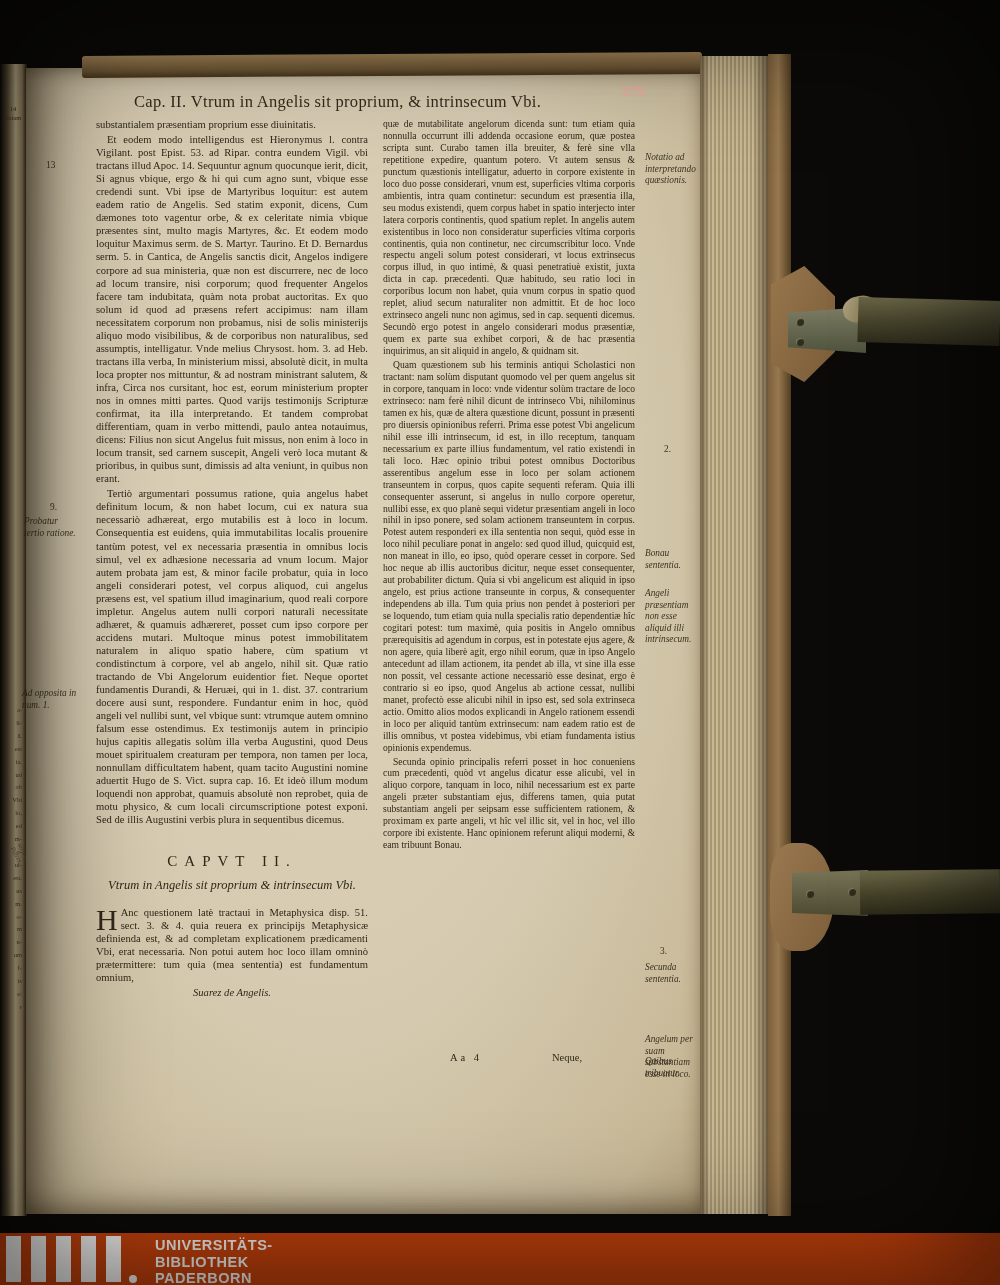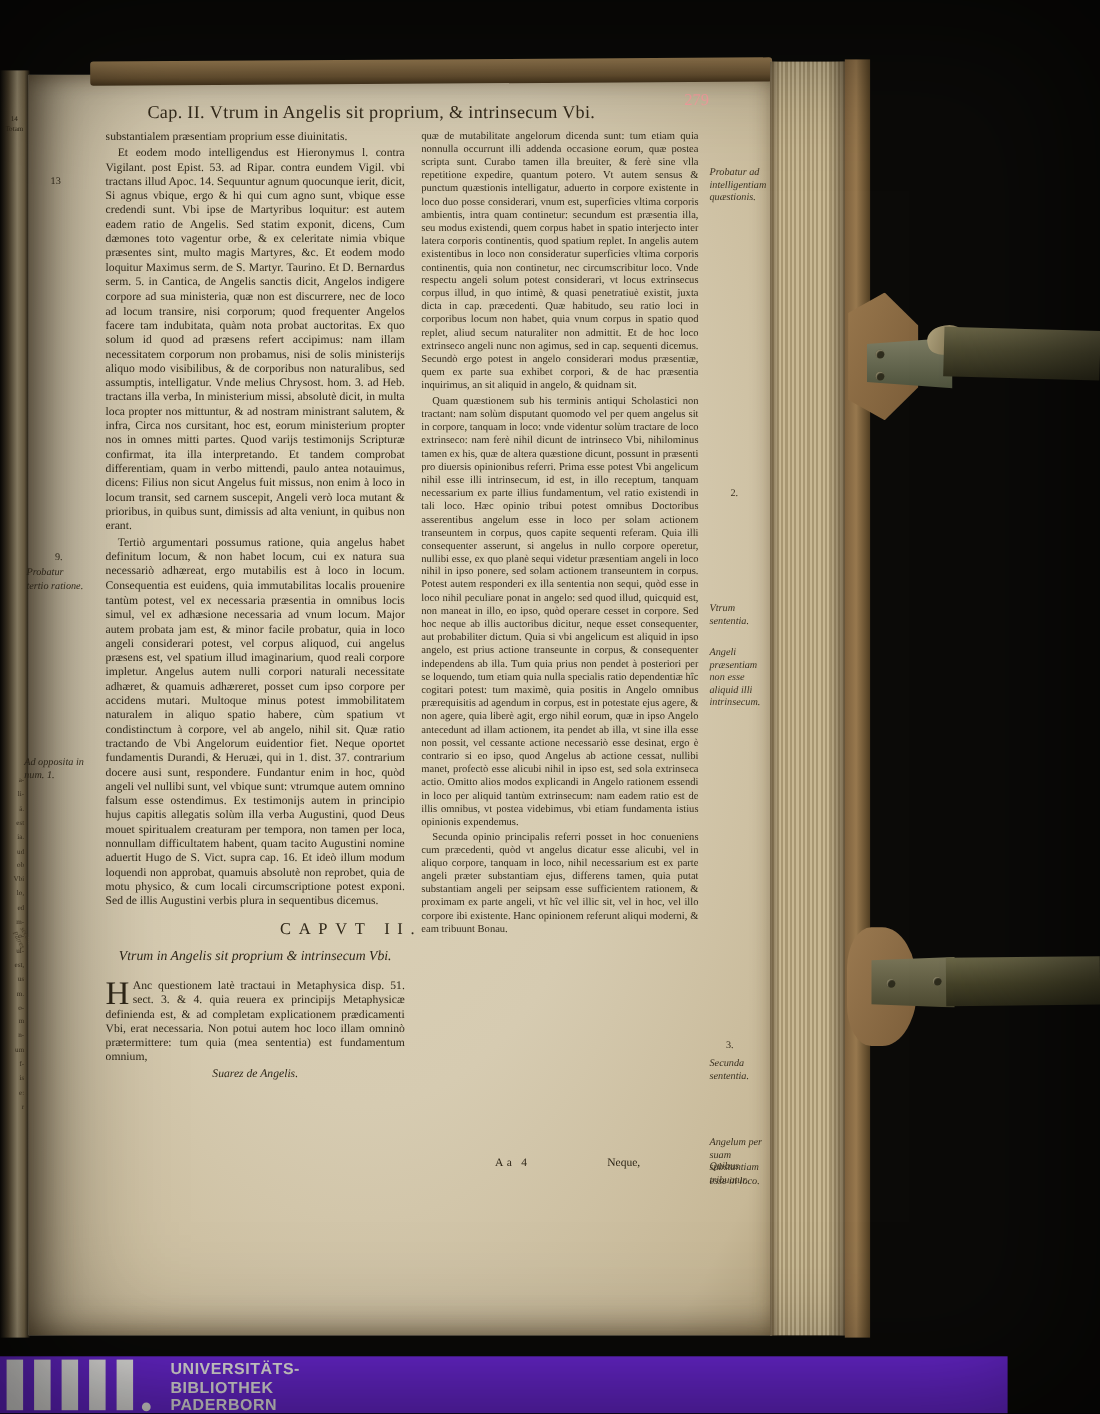--- a/index.html
+++ b/index.html
@@ -43,34 +43,34 @@
         background:linear-gradient(#7a7659,#4b4830);clip-path:polygon(0 10%,100% 4%,100% 96%,0 90%);}
   .clasp-bot-strap{position:absolute;left:860px;top:870px;width:140px;height:44px;transform:rotate(-.6deg);
         background:linear-gradient(#6b6748,#454228 55%,#2c2a19);}
   
   .header-line{position:absolute;left:134px;top:92px;width:486px;font-size:16.5px;letter-spacing:.3px;color:#352b1b;}
   .page-number{position:absolute;left:622px;top:83px;font-size:15px;color:#fca5a5;}
   .col-left{position:absolute;left:80px;top:118px;width:304px;height:944px;overflow:hidden;
         font-size:10.6px;line-height:13.05px;text-align:justify;}
   .col-left p{margin:0 16px 2px;text-indent:11px;}
   .col-left p.cont{text-indent:0;}
-  .caput{text-align:right;text-indent:0 !important;font-size:15px;letter-spacing:7px;margin:12px 0 10px !important;}
+  .caput{text-align:center;text-indent:0 !important;font-size:15px;letter-spacing:7px;margin:28px 0 10px !important;}
   .subtitle{text-align:center;text-indent:0 !important;font-style:italic;font-size:12.5px;line-height:15px;margin:0 0 13px !important;}
   .dropcap{float:left;font-size:30px;line-height:25px;margin:1px 3px 0 0;}
   .colophon{text-align:center;text-indent:0 !important;font-style:italic;margin-top:2px !important;}
   .col-right{position:absolute;left:383px;top:118px;width:252px;height:938px;overflow:hidden;
         font-size:9.6px;line-height:11.95px;text-align:justify;}
   .col-right p{margin:0 0 2px;text-indent:10px;}
   .col-right p.cont{text-indent:0;}
   .sig-mark{position:absolute;left:450px;top:1052px;font-size:10.5px;letter-spacing:3px;}
   .catchword{position:absolute;left:552px;top:1052px;font-size:10.5px;}
   .mnote{position:absolute;font-style:italic;font-size:9.3px;line-height:11.6px;color:#3a3120;}
   .mnum{font-style:normal;}
   
-  .footer{position:absolute;left:0;top:1233px;width:916px;height:52px;background:#6d28d9;
+  .footer{position:absolute;left:0;top:1233px;width:1000px;height:52px;background:#c2410c;
         font-family:"Liberation Sans",sans-serif;}
   .bars{position:absolute;left:6px;top:3px;height:46px;display:flex;gap:10px;}
   .bars i{display:block;width:15px;height:46px;background:#f4f3f0;}
   .bar-dot{position:absolute;left:129px;top:42px;width:8px;height:8px;border-radius:50%;background:#f4f3f0;}
   .liblines{position:absolute;left:155px;top:4px;font-weight:bold;font-size:14.5px;line-height:16.5px;
         color:#f2f1ee;letter-spacing:.5px;}
   .vignette{position:absolute;inset:0;pointer-events:none;
         box-shadow:inset 0 0 120px 30px rgba(0,0,0,.55);}
 </style>
 </head>
@@ -132,23 +132,23 @@
     <p>Secunda opinio principalis referri posset in hoc conueniens cum præcedenti, quòd vt angelus dicatur esse alicubi, vel in aliquo corpore, tanquam in loco, nihil necessarium est ex parte angeli præter substantiam ejus, differens tamen, quia putat substantiam angeli per seipsam esse sufficientem rationem, &amp; proximam ex parte angeli, vt hîc vel illic sit, vel in hoc, vel illo corpore ibi existente. Hanc opinionem referunt aliqui moderni, &amp; eam tribuunt Bonau.</p>
   </div>
   <div class="sig-mark">Aa 4</div>
   <div class="catchword">Neque,</div>
 
   <div class="mnote mnum" style="left:46px;top:160px;">13</div>
   <div class="mnote mnum" style="left:50px;top:502px;">9.</div>
   <div class="mnote" style="left:24px;top:516px;width:54px;">Probatur tertio ratione.</div>
   <div class="mnote" style="left:22px;top:688px;width:58px;">Ad opposita in num. 1.</div>
 
-  <div class="mnote" style="left:645px;top:152px;width:58px;">Probatur ad intelligentiam quæstionis.</div>
+  <div class="mnote" style="left:645px;top:152px;width:58px;">Notatio ad interpretando quæstionis.</div>
   <div class="mnote mnum" style="left:664px;top:444px;">2.</div>
-  <div class="mnote" style="left:645px;top:548px;width:58px;">Vtrum sententia.</div>
+  <div class="mnote" style="left:645px;top:548px;width:58px;">Bonau sententia.</div>
   <div class="mnote" style="left:645px;top:588px;width:58px;">Angeli præsentiam non esse aliquid illi intrinsecum.</div>
   <div class="mnote mnum" style="left:660px;top:946px;">3.</div>
   <div class="mnote" style="left:645px;top:962px;width:58px;">Secunda sententia.</div>
   <div class="mnote" style="left:645px;top:994px;width:58px;margin-top:40px;">Angelum per suam substantiam esse in loco.</div>
   <div class="mnote" style="left:645px;top:1056px;width:58px;">Quibus tribuatur.</div>
 
   <div class="fore-edge"></div>
   <div class="cover-edge"></div>
 
   <div class="clasp-top-leather"></div>

